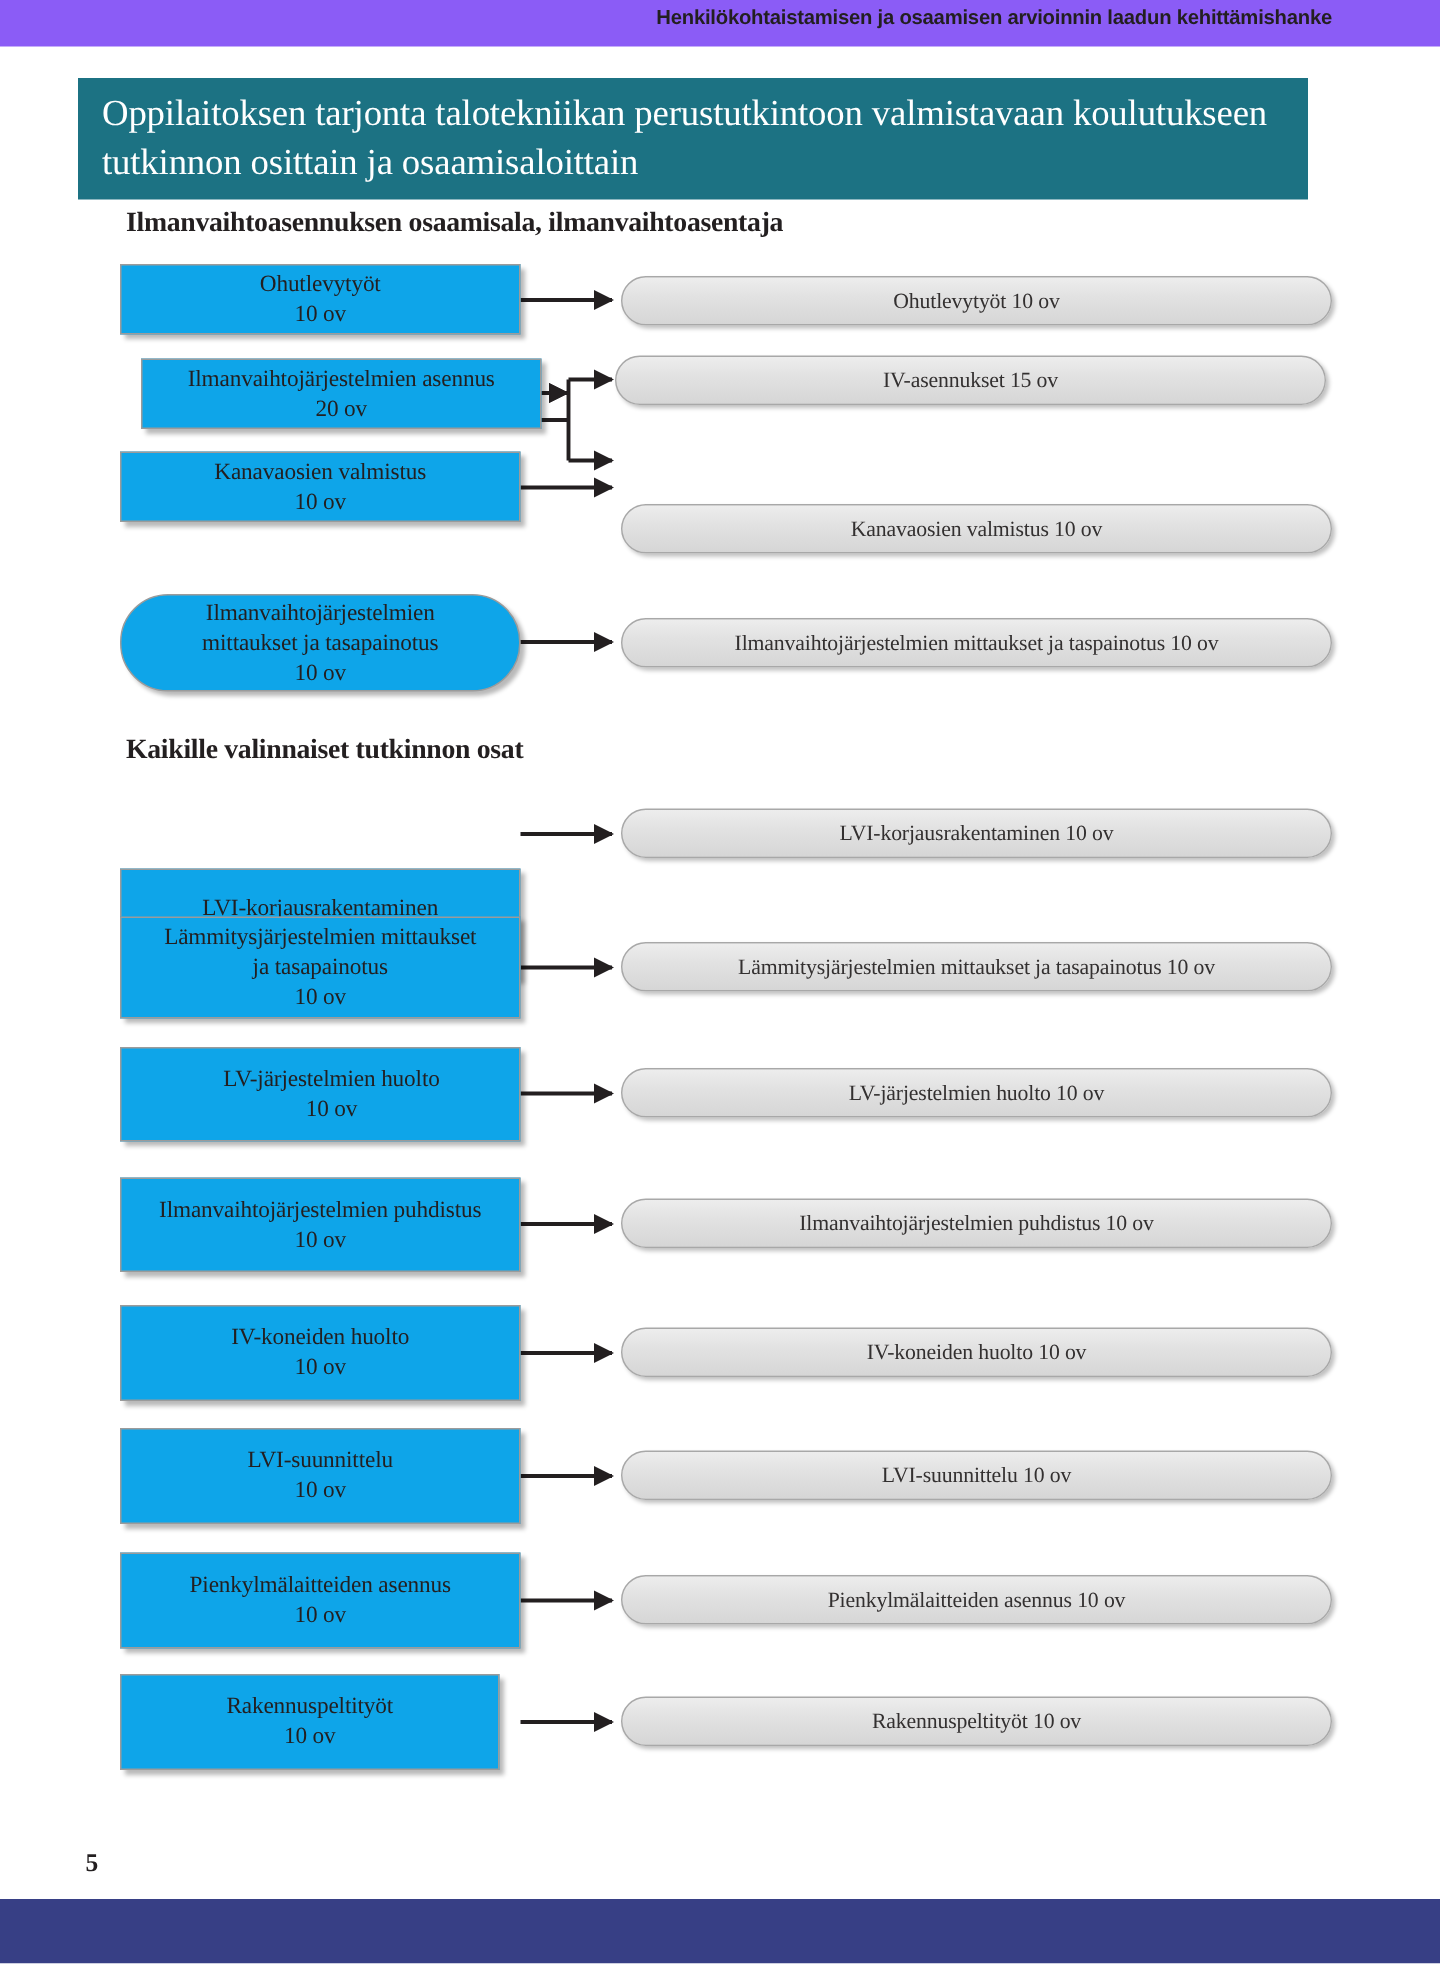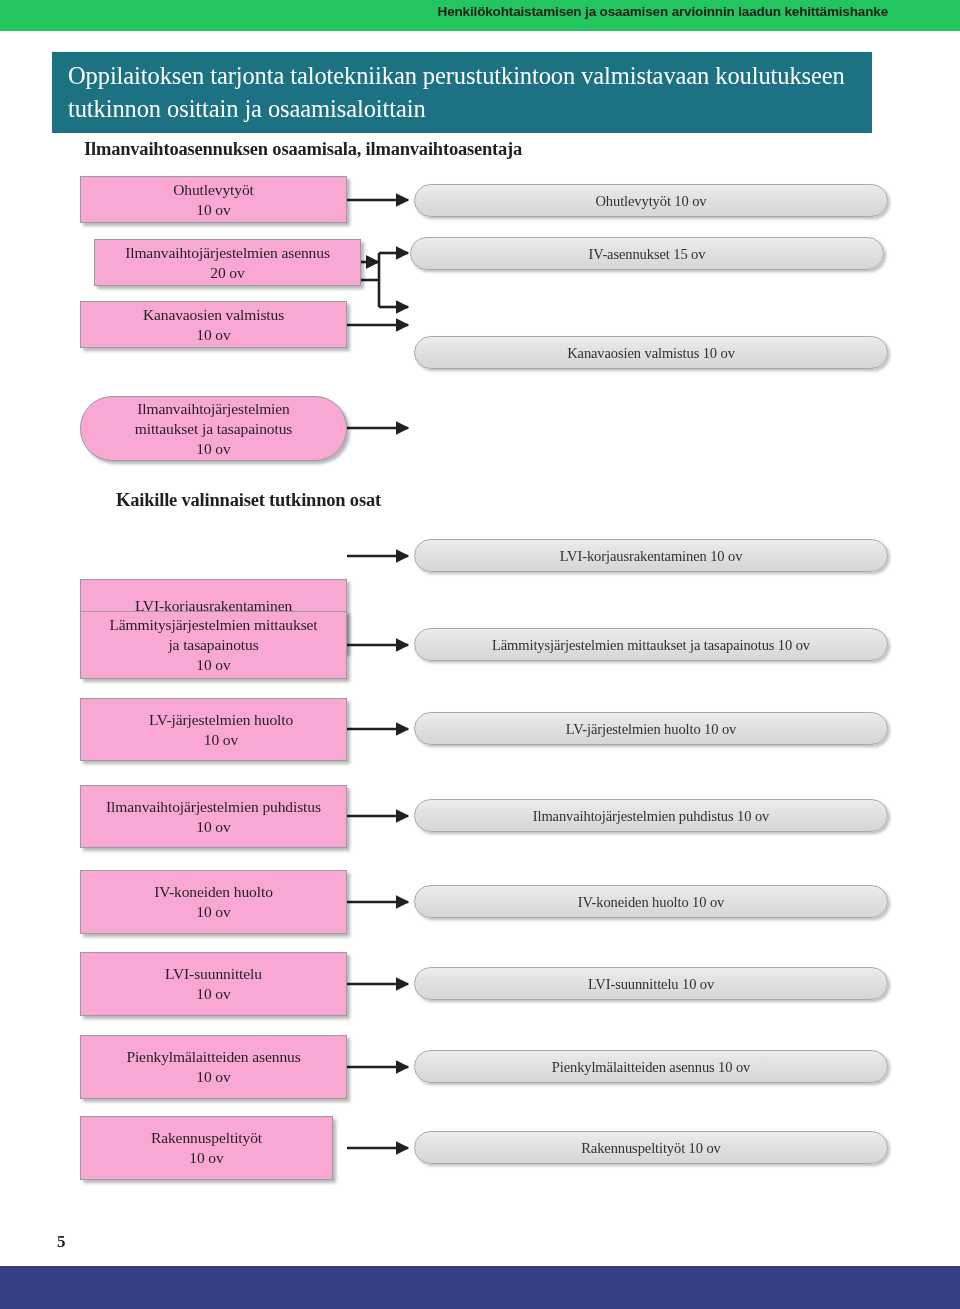--- a/index.html
+++ b/index.html
@@ -16,21 +16,21 @@
     font-family: "Liberation Serif", serif;
     color: #231f20;
   }
 
   
   .top-band {
     position: absolute;
     left: 0; top: 0;
     width: 960px;
     height: 31px;
-    background: #22c55e;
+    background: #8b5cf6;
   }
   .top-band-text {
     position: absolute;
     right: 72px;
     top: 4px;
     font-family: "Liberation Sans", sans-serif;
     font-weight: bold;
     font-size: 13.5px;
     letter-spacing: -0.15px;
     color: #231f20;
@@ -68,36 +68,35 @@
     letter-spacing: -0.2px;
   }
 
   .section-heading {
     position: absolute;
     font-family: "Liberation Serif", serif;
     font-weight: bold;
     font-size: 18.5px;
     color: #231f20;
     letter-spacing: -0.2px;
-    margin-left: 32px;
   }
 
   
   #diagram {
     position: absolute;
     left: 0; top: 0;
     width: 960px;
     height: 1309px;
   }
 
   
   .lbox {
     position: absolute;
     box-sizing: border-box;
-    background: #f9a8d4;
+    background: #0ea5e9;
     border: 1px solid #9b9b9b;
     box-shadow: 3px 3px 3px rgba(0,0,0,0.28);
     display: flex;
     align-items: center;
     justify-content: center;
     text-align: center;
   }
   .lbox .lbl {
     font-family: "Liberation Serif", serif;
     font-size: 15.5px;
@@ -286,20 +285,23 @@
 
   <div class="rbox" style="left:410px; top:237px; width:474px; height:33px;">
     <span class="lbl">IV-asennukset 15 ov</span>
   </div>
 
 
   <div class="rbox" style="left:414px; top:336px; width:474px; height:33px;">
     <span class="lbl">Kanavaosien valmistus 10 ov</span>
   </div>
 
+  <div class="rbox" style="left:414px; top:412px; width:474px; height:33px;">
+    <span class="lbl">Ilmanvaihtojärjestelmien mittaukset ja taspainotus 10 ov</span>
+  </div>
 
   <div class="rbox" style="left:414px; top:539px; width:474px; height:33px;">
     <span class="lbl">LVI-korjausrakentaminen 10 ov</span>
   </div>
 
   <div class="rbox" style="left:414px; top:628px; width:474px; height:33px;">
     <span class="lbl">Lämmitysjärjestelmien mittaukset ja tasapainotus 10 ov</span>
   </div>
 
   <div class="rbox" style="left:414px; top:712px; width:474px; height:33px;">

